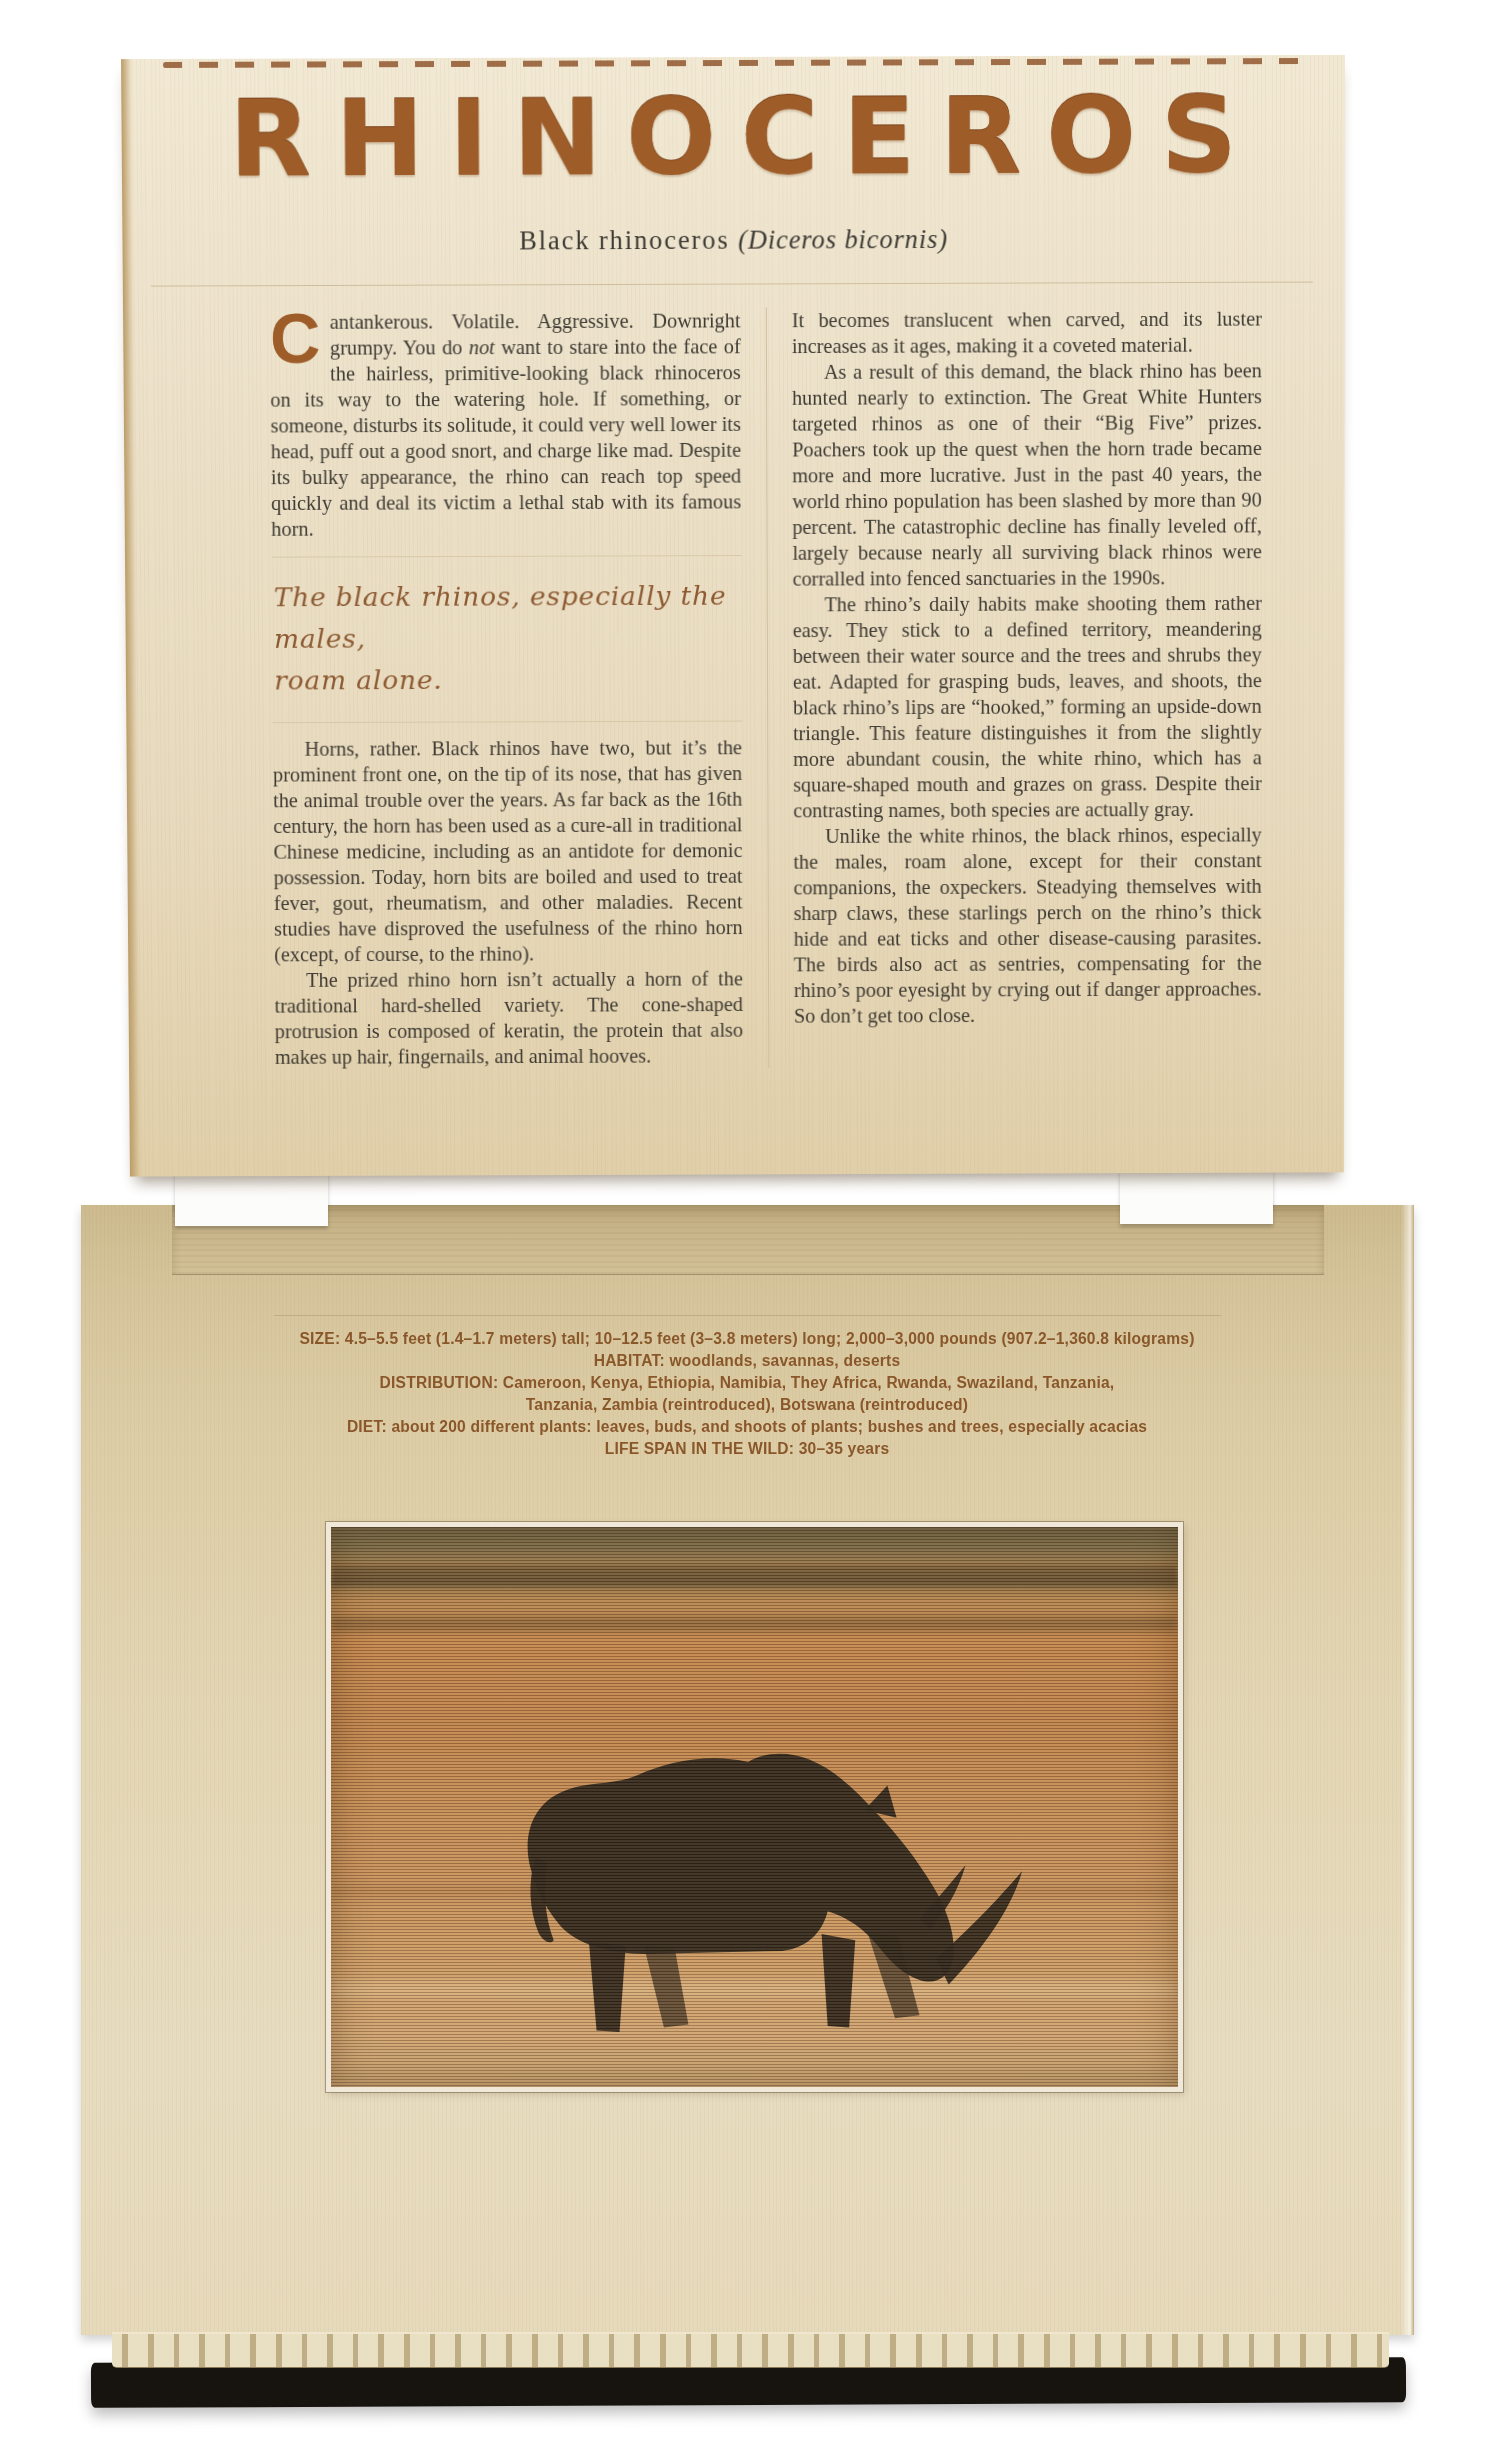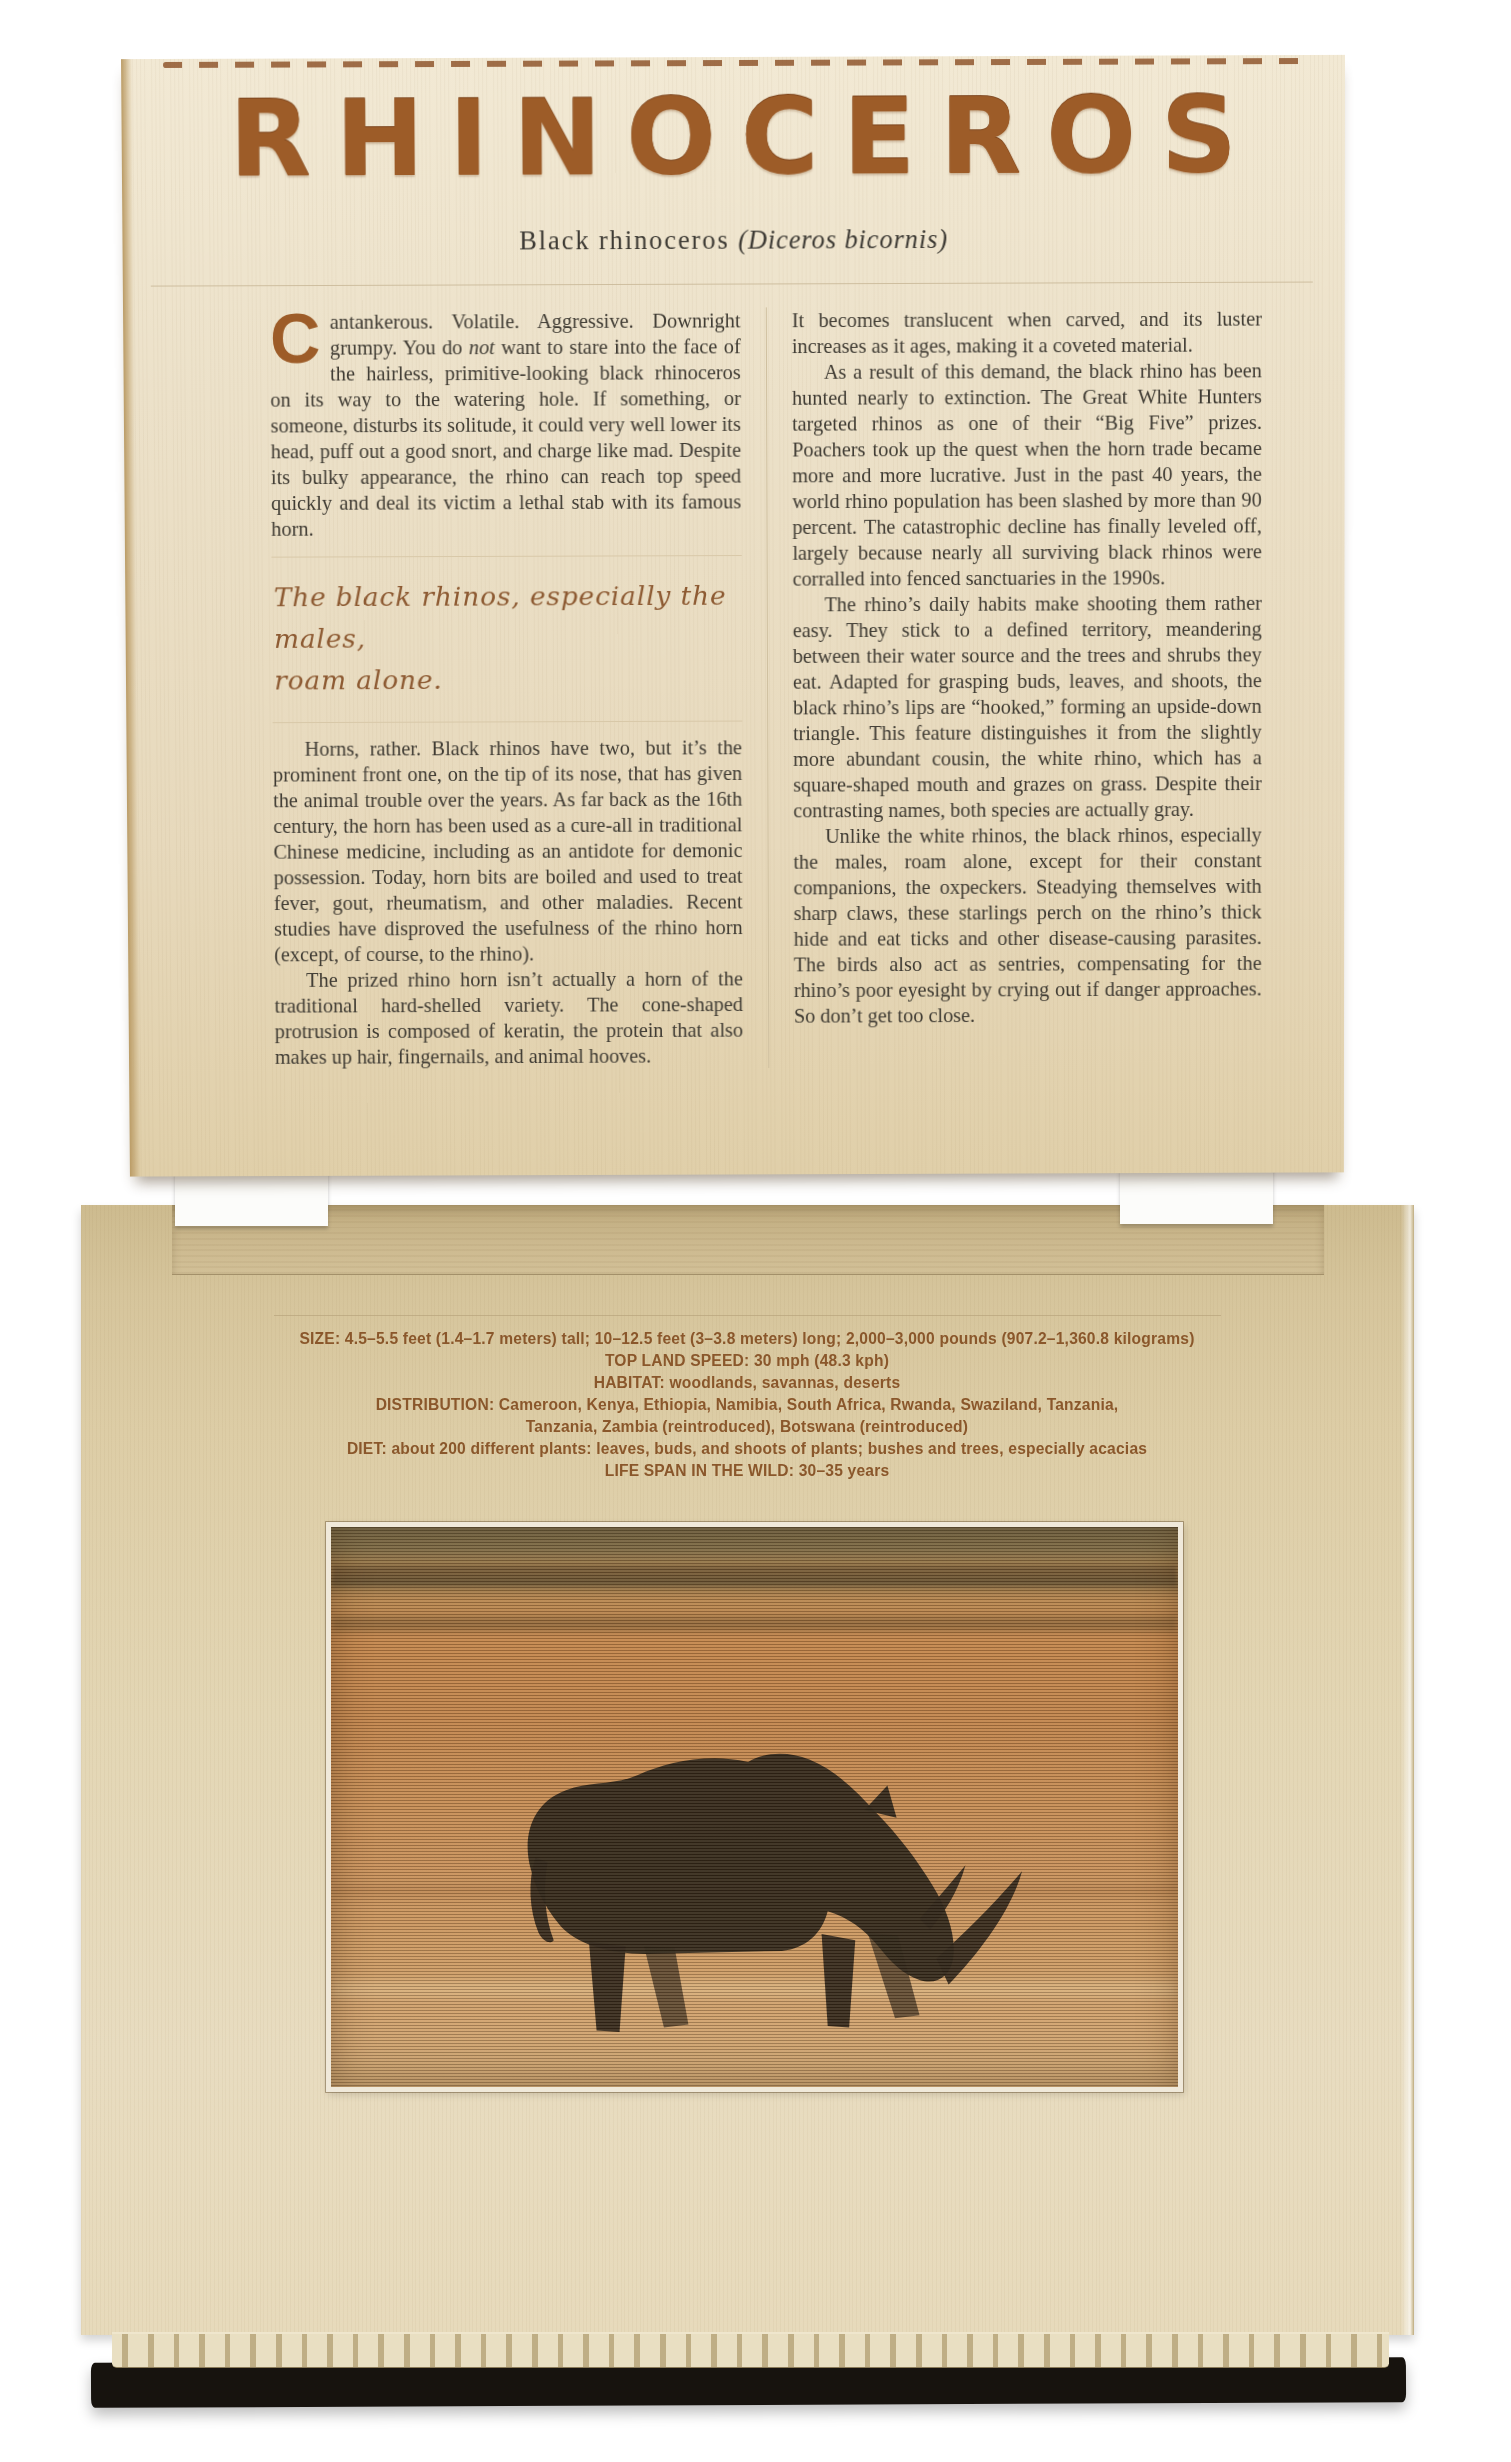--- a/index.html
+++ b/index.html
@@ -137,23 +137,22 @@
 
   <div class="tab tab-left"></div>
   <div class="tab tab-right"></div>
 
   <div class="page-bottom">
     <div class="flap-recess"></div>
     <div class="stats-rule"></div>
 
     <div class="stats">
       <div>SIZE: 4.5–5.5 feet (1.4–1.7 meters) tall; 10–12.5 feet (3–3.8 meters) long; 2,000–3,000 pounds (907.2–1,360.8 kilograms)</div>
-      <div>TOP LAND SPEED: 30 mph (48.3 kph)</div>
       <div>HABITAT: woodlands, savannas, deserts</div>
-      <div>DISTRIBUTION: Cameroon, Kenya, Ethiopia, Namibia, South Africa, Rwanda, Swaziland, Tanzania,</div>
+      <div>DISTRIBUTION: Cameroon, Kenya, Ethiopia, Namibia, They Africa, Rwanda, Swaziland, Tanzania,</div>
       <div>Tanzania, Zambia (reintroduced), Botswana (reintroduced)</div>
       <div>DIET: about 200 different plants: leaves, buds, and shoots of plants; bushes and trees, especially acacias</div>
       <div>LIFE SPAN IN THE WILD: 30–35 years</div>
     </div>
 
     <div class="photo-frame">
       <div class="photo-bg">
         <div class="streak streak1"></div>
         <div class="streak streak2"></div>
         <div class="streak streak4"></div>

